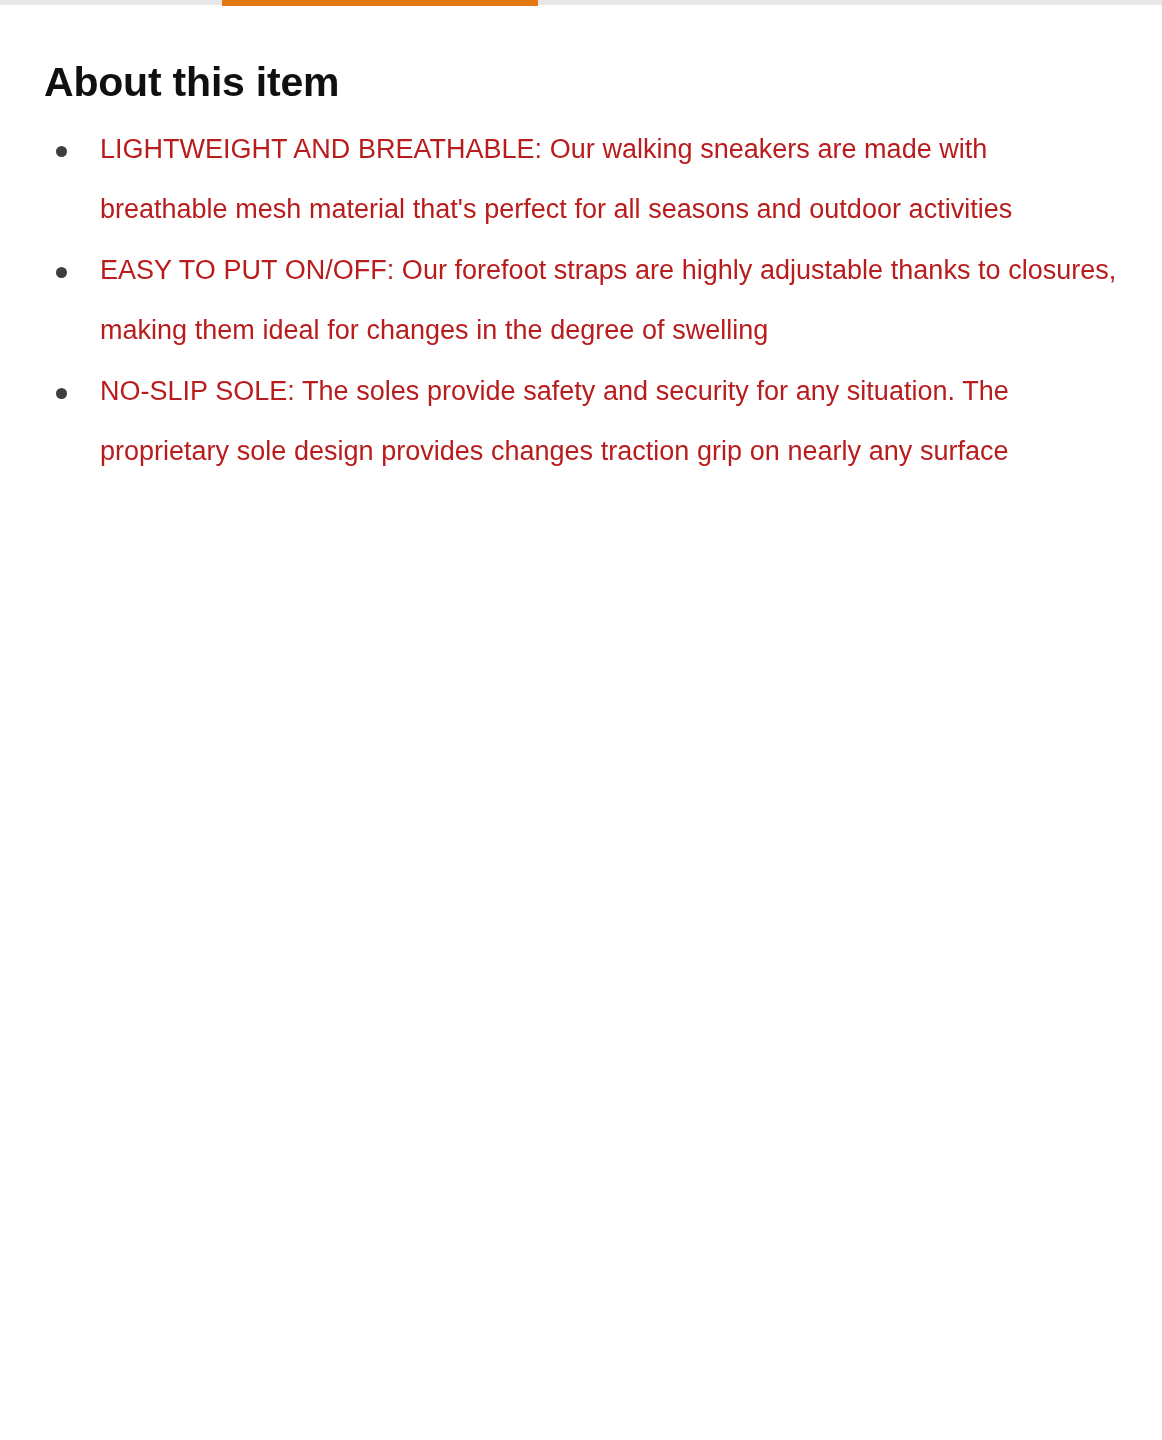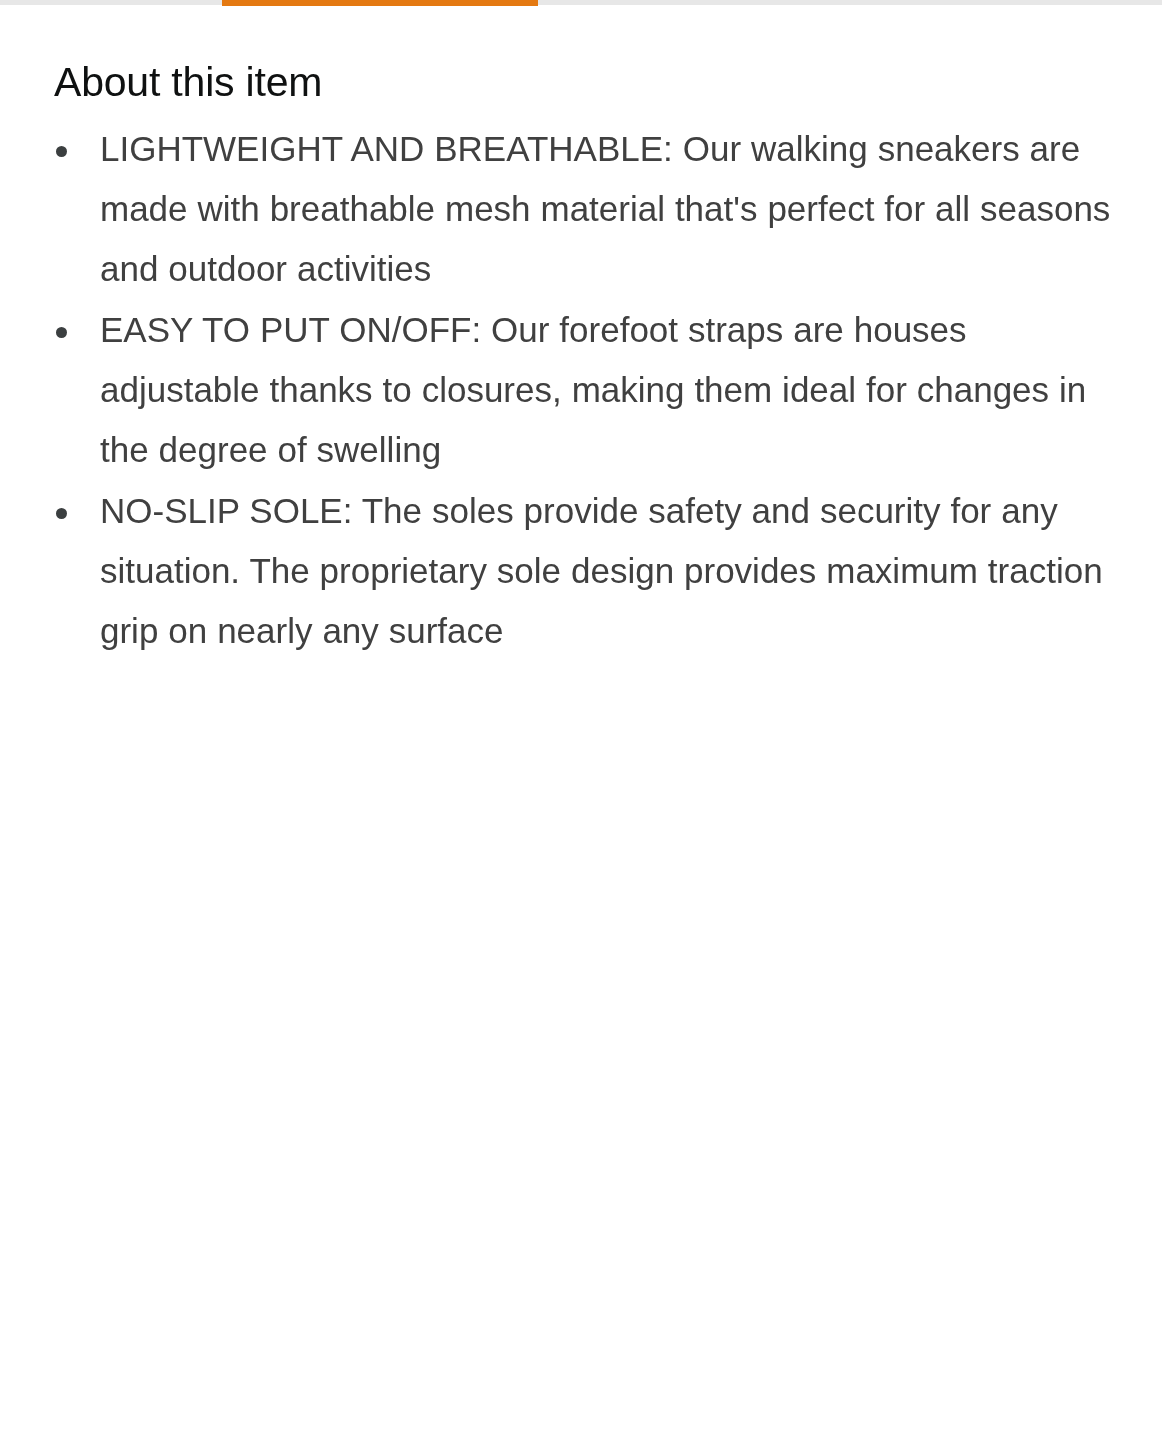--- a/index.html
+++ b/index.html
@@ -43,36 +43,36 @@
     width: 316px;
     height: 6px;
     background: #e47911;
   }
   .content {
     padding: 0 40px 0 42px;
   }
   .section-title {
     font-size: 41px;
     line-height: 1.1;
-    font-weight: 400;
+    font-weight: 700;
     color: #0f1111;
-    margin: 52px 0 14px 12px;
+    margin: 52px 0 14px 2px;
     letter-spacing: -0.2px;
   }
   ul.bullets {
     list-style: none;
     margin: 0;
     padding: 0;
   }
   ul.bullets > li {
     position: relative;
     padding-left: 58px;
-    font-size: 35px;
+    font-size: 27px;
     line-height: 60px;
-    color: #404040;
+    color: #b91c1c;
     margin-bottom: 1px;
     word-spacing: 0.2px;
   }
   ul.bullets > li::before {
     content: "";
     position: absolute;
     left: 14px;
     top: 27px;
     width: 11px;
     height: 11px;
@@ -88,18 +88,18 @@
   <div class="top-rule">
     <div class="rule-line"></div>
     <div class="rule-active"></div>
   </div>
 
   <div class="content">
     <h2 class="section-title">About this item</h2>
 
     <ul class="bullets">
       <li>LIGHTWEIGHT AND BREATHABLE: Our walking sneakers are made with breathable mesh material that's perfect for all seasons and outdoor activities</li>
-      <li>EASY TO PUT ON/OFF: Our forefoot straps are houses adjustable thanks to closures, making them ideal for changes in the degree of swelling</li>
-      <li>NO-SLIP SOLE: The soles provide safety and security for any situation. The proprietary sole design provides maximum traction grip on nearly any surface</li>
+      <li>EASY TO PUT ON/OFF: Our forefoot straps are highly adjustable thanks to closures, making them ideal for changes in the degree of swelling</li>
+      <li>NO-SLIP SOLE: The soles provide safety and security for any situation. The proprietary sole design provides changes traction grip on nearly any surface</li>
     </ul>
   </div>
 
 </div>
 
 </body></html>

